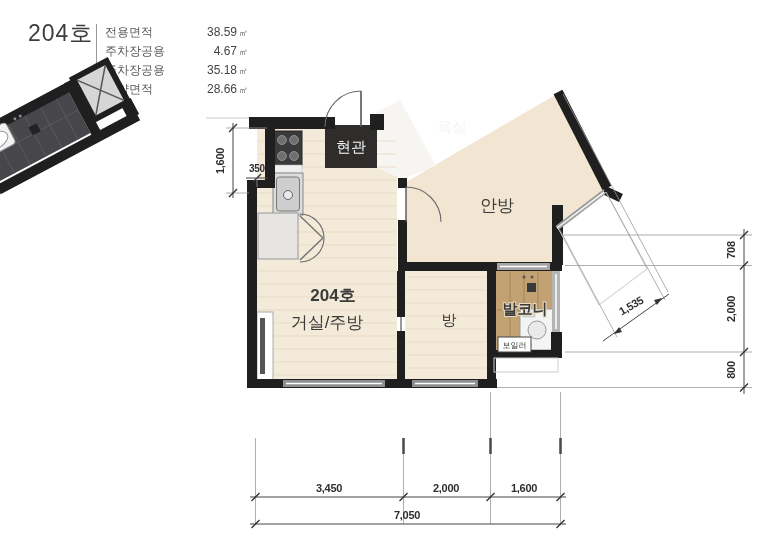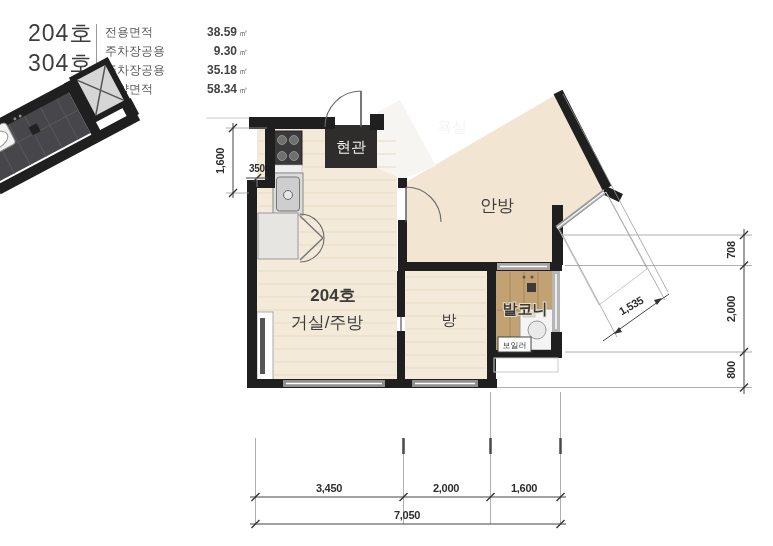--- a/index.html
+++ b/index.html
@@ -5,21 +5,21 @@
   html,body{margin:0;padding:0;background:#ffffff;}
   .canvas{position:relative;width:773px;height:546px;background:#fff;overflow:hidden;
           font-family:"Liberation Sans",sans-serif;}
   
   .info{position:absolute;left:28px;top:18px;display:flex;}
   .unit-col{width:66px;color:#3d3d3d;font-size:23px;letter-spacing:1px;line-height:30px;}
   .divider{width:1px;background:#9a9a9a;margin:6px 8px 0 2px;height:84px;}
   .area-table{margin-top:6px;font-size:12px;color:#555;}
   .area-row{display:flex;align-items:baseline;height:19px;}
   .area-label{width:80px;text-align:justify;text-align-last:justify;color:#5a5a5a;}
-  .area-value{width:52px;text-align:right;color:#444;font-weight:bold;}
+  .area-value{width:52px;text-align:right;color:#444;}
   .area-unit{font-size:9px;color:#555;margin-left:2px;}
   
   svg{position:absolute;left:0;top:0;}
   .wall{fill:#1f1f1f;}
   .dimtxt{font-family:"Liberation Sans",sans-serif;font-size:11px;font-weight:bold;
           fill:#2e2e2e;letter-spacing:-0.3px;}
   .dimtxt-sm{font-size:10px;}
   .roomtxt{font-family:"Liberation Sans",sans-serif;font-size:15px;fill:#3b3b3b;}
   .roomtxt-white{fill:#f4f4f4;}
   .roomtxt-bold{font-weight:bold;font-size:17px;}
@@ -37,42 +37,41 @@
   .doorarc-light{stroke:#dddddd;stroke-width:1.1;fill:none;}
 </style>
 </head>
 <body>
 
 <div class="canvas">
 
   <div class="info">
     <div class="unit-col">
       <div>204호</div>
-      <div>304호</div>
     </div>
     <div class="divider"></div>
     <div class="area-table">
       <div class="area-row">
         <span class="area-label">전용면적</span>
         <span class="area-value">38.59</span>
         <span class="area-unit">㎡</span>
       </div>
       <div class="area-row">
         <span class="area-label">주차장공용</span>
-        <span class="area-value">9.30</span>
+        <span class="area-value">4.67</span>
         <span class="area-unit">㎡</span>
       </div>
       <div class="area-row">
         <span class="area-label">주차장공용</span>
         <span class="area-value">35.18</span>
         <span class="area-unit">㎡</span>
       </div>
       <div class="area-row">
         <span class="area-label">계약면적</span>
-        <span class="area-value">58.34</span>
+        <span class="area-value">28.66</span>
         <span class="area-unit">㎡</span>
       </div>
     </div>
   </div>
 
   <svg width="773" height="546" viewBox="0 0 773 546">
     <defs>
       <clipPath id="bedClip">
         <polygon points="406,182 562,91 607,188 558,226 558,262 406,262"></polygon>
       </clipPath>

